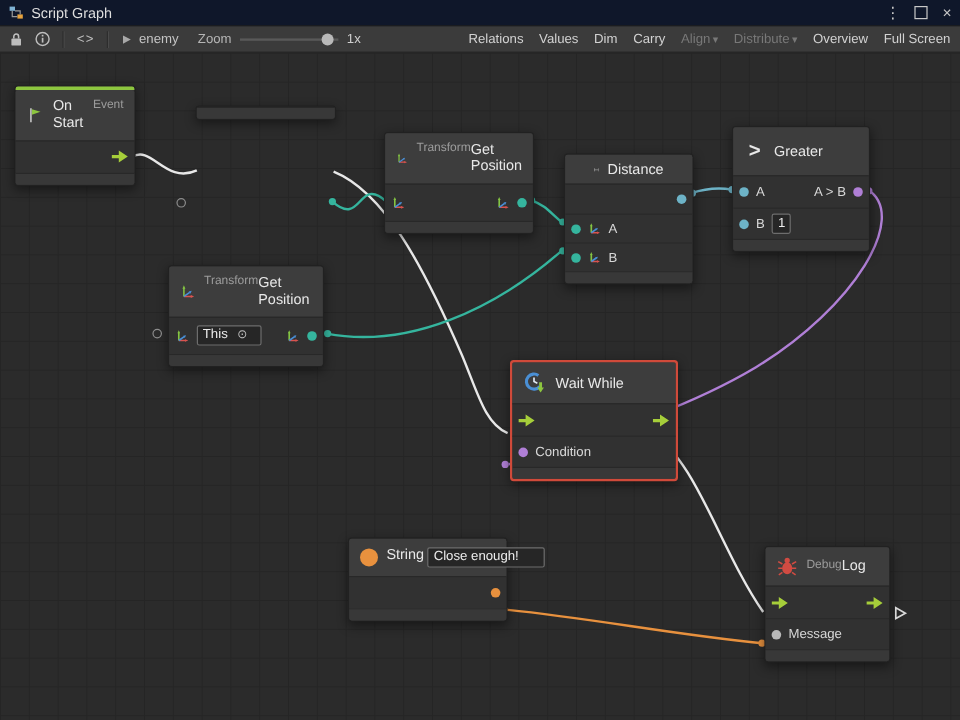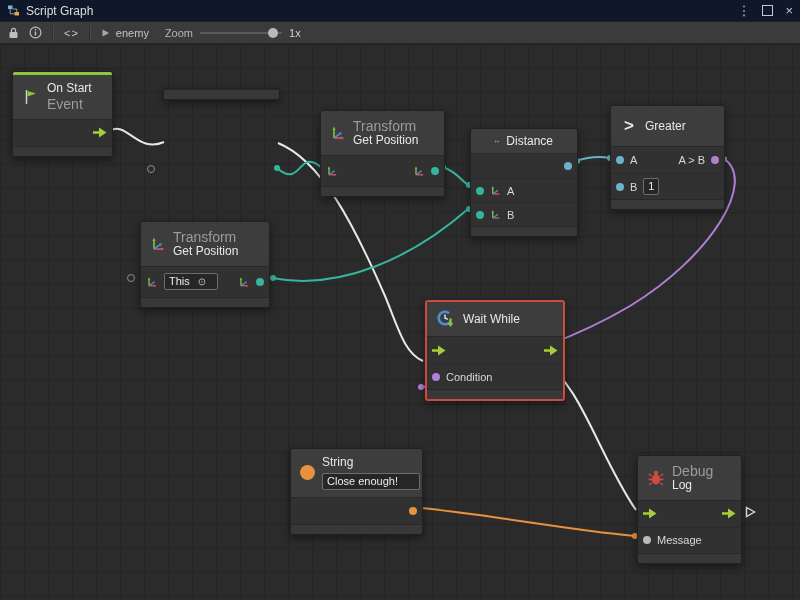--- a/index.html
+++ b/index.html
@@ -41,22 +41,22 @@
   .w{fill:none;stroke-width:2;}
   .w-flow{stroke:#e8e8e8}.w-obj{stroke:#35b59e}.w-num{stroke:#6db3c7}.w-bool{stroke:#b07fd6}.w-str{stroke:#e8913e}
 
   
   .node{position:absolute;z-index:2;background:#323232;border:1px solid #212121;border-radius:3px;
     box-shadow:0 3px 9px rgba(0,0,0,.45);box-sizing:border-box;}
   .node.selected{border:2px solid #d04a3a;}
   .accent{height:3px;background:#8dc63f;border-radius:2px 2px 0 0;}
   .head{display:flex;align-items:center;gap:7px;padding:7px 9px;background:#3d3d3d;border-radius:2px 2px 0 0;}
   .head.tight{padding:5px 24px;}
-  .tcol{display:flex;flex-direction:column;line-height:1.15;}
-  .cat{font-size:14px;color:#9c9c9c;}
+  .tcol{display:flex;flex-direction:row;line-height:1.15;}
+  .cat{font-size:10px;color:#9c9c9c;}
   .ntitle{font-size:12px;color:#e8e8e8;}
   .nbody{border-top:1px solid #282828;background:#313131;}
   .row{display:flex;align-items:center;gap:6px;height:26px;padding:0 5px;box-sizing:border-box;}
   .row.thin{height:24px;}
   .row.tall{height:30px;}
   .row + .row{border-top:1px solid #2a2a2a;}
   .foot{height:9px;background:#383838;border-top:1px solid #282828;border-radius:0 0 2px 2px;}
   .spacer{flex:1;}
   .plabel{font-size:11px;color:#d8d8d8;}
   .pdot{width:9px;height:9px;border-radius:50%;flex:none;}
@@ -113,20 +113,30 @@
       </svg>
     <span>enemy</span>
   </span>
   <div class="zoom-wrap">
     <span class="zoom-label">Zoom</span>
     <div class="slider">
       <div class="track"></div>
       <div class="handle"></div>
     </div>
     <span>1x</span>
+  </div>
+  <div class="tb-buttons">
+    <span class="tbtn">Relations</span>
+    <span class="tbtn">Values</span>
+    <span class="tbtn">Dim</span>
+    <span class="tbtn">Carry</span>
+    <span class="tbtn disabled"><span>Align</span><span class="caret">▾</span></span>
+    <span class="tbtn disabled"><span>Distribute</span><span class="caret">▾</span></span>
+    <span class="tbtn">Overview</span>
+    <span class="tbtn">Full Screen</span>
   </div>
 </div>
 
 <div class="canvas"></div>
 
 <svg class="wires">
   <path class="w w-flow" d="M110 131 C 126 120, 138 154, 164 142"></path>
   <path class="w w-flow" d="M278 143 C 320 160, 352 220, 385 296 C 398 327, 404 353, 423 361"></path>
   <path class="w w-obj" d="M277 168 C 302 190, 298 146, 322 168"></path>
   <path class="w w-obj" d="M443 167 C 456 172, 458 177, 468 185"></path>

